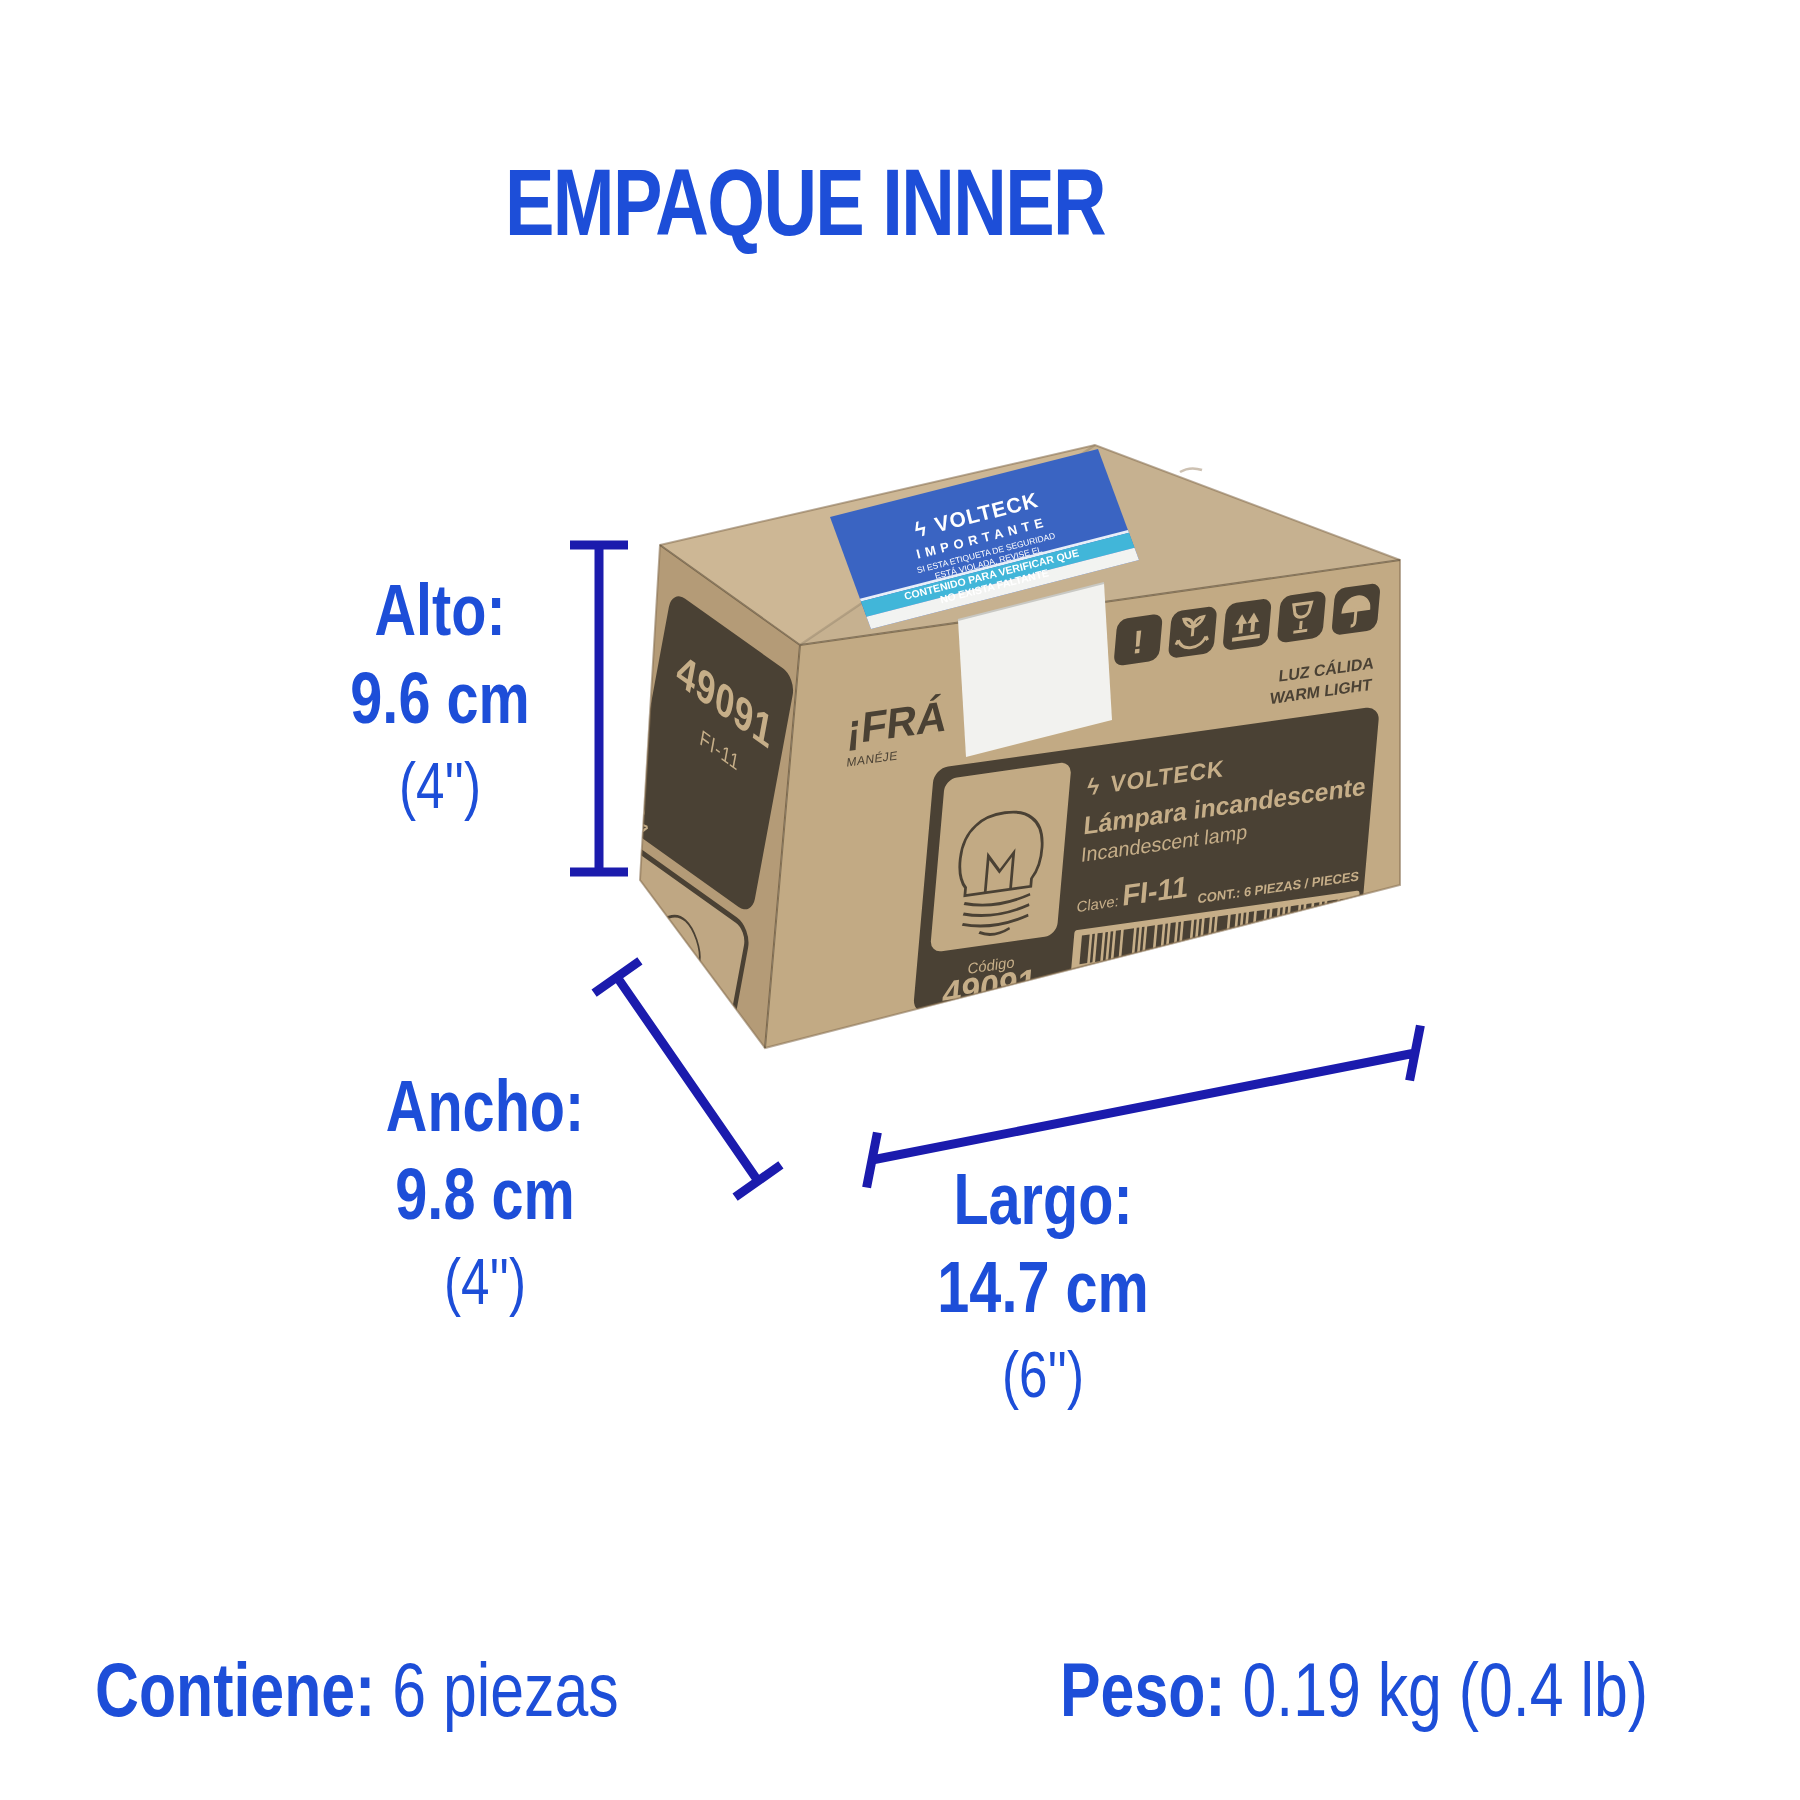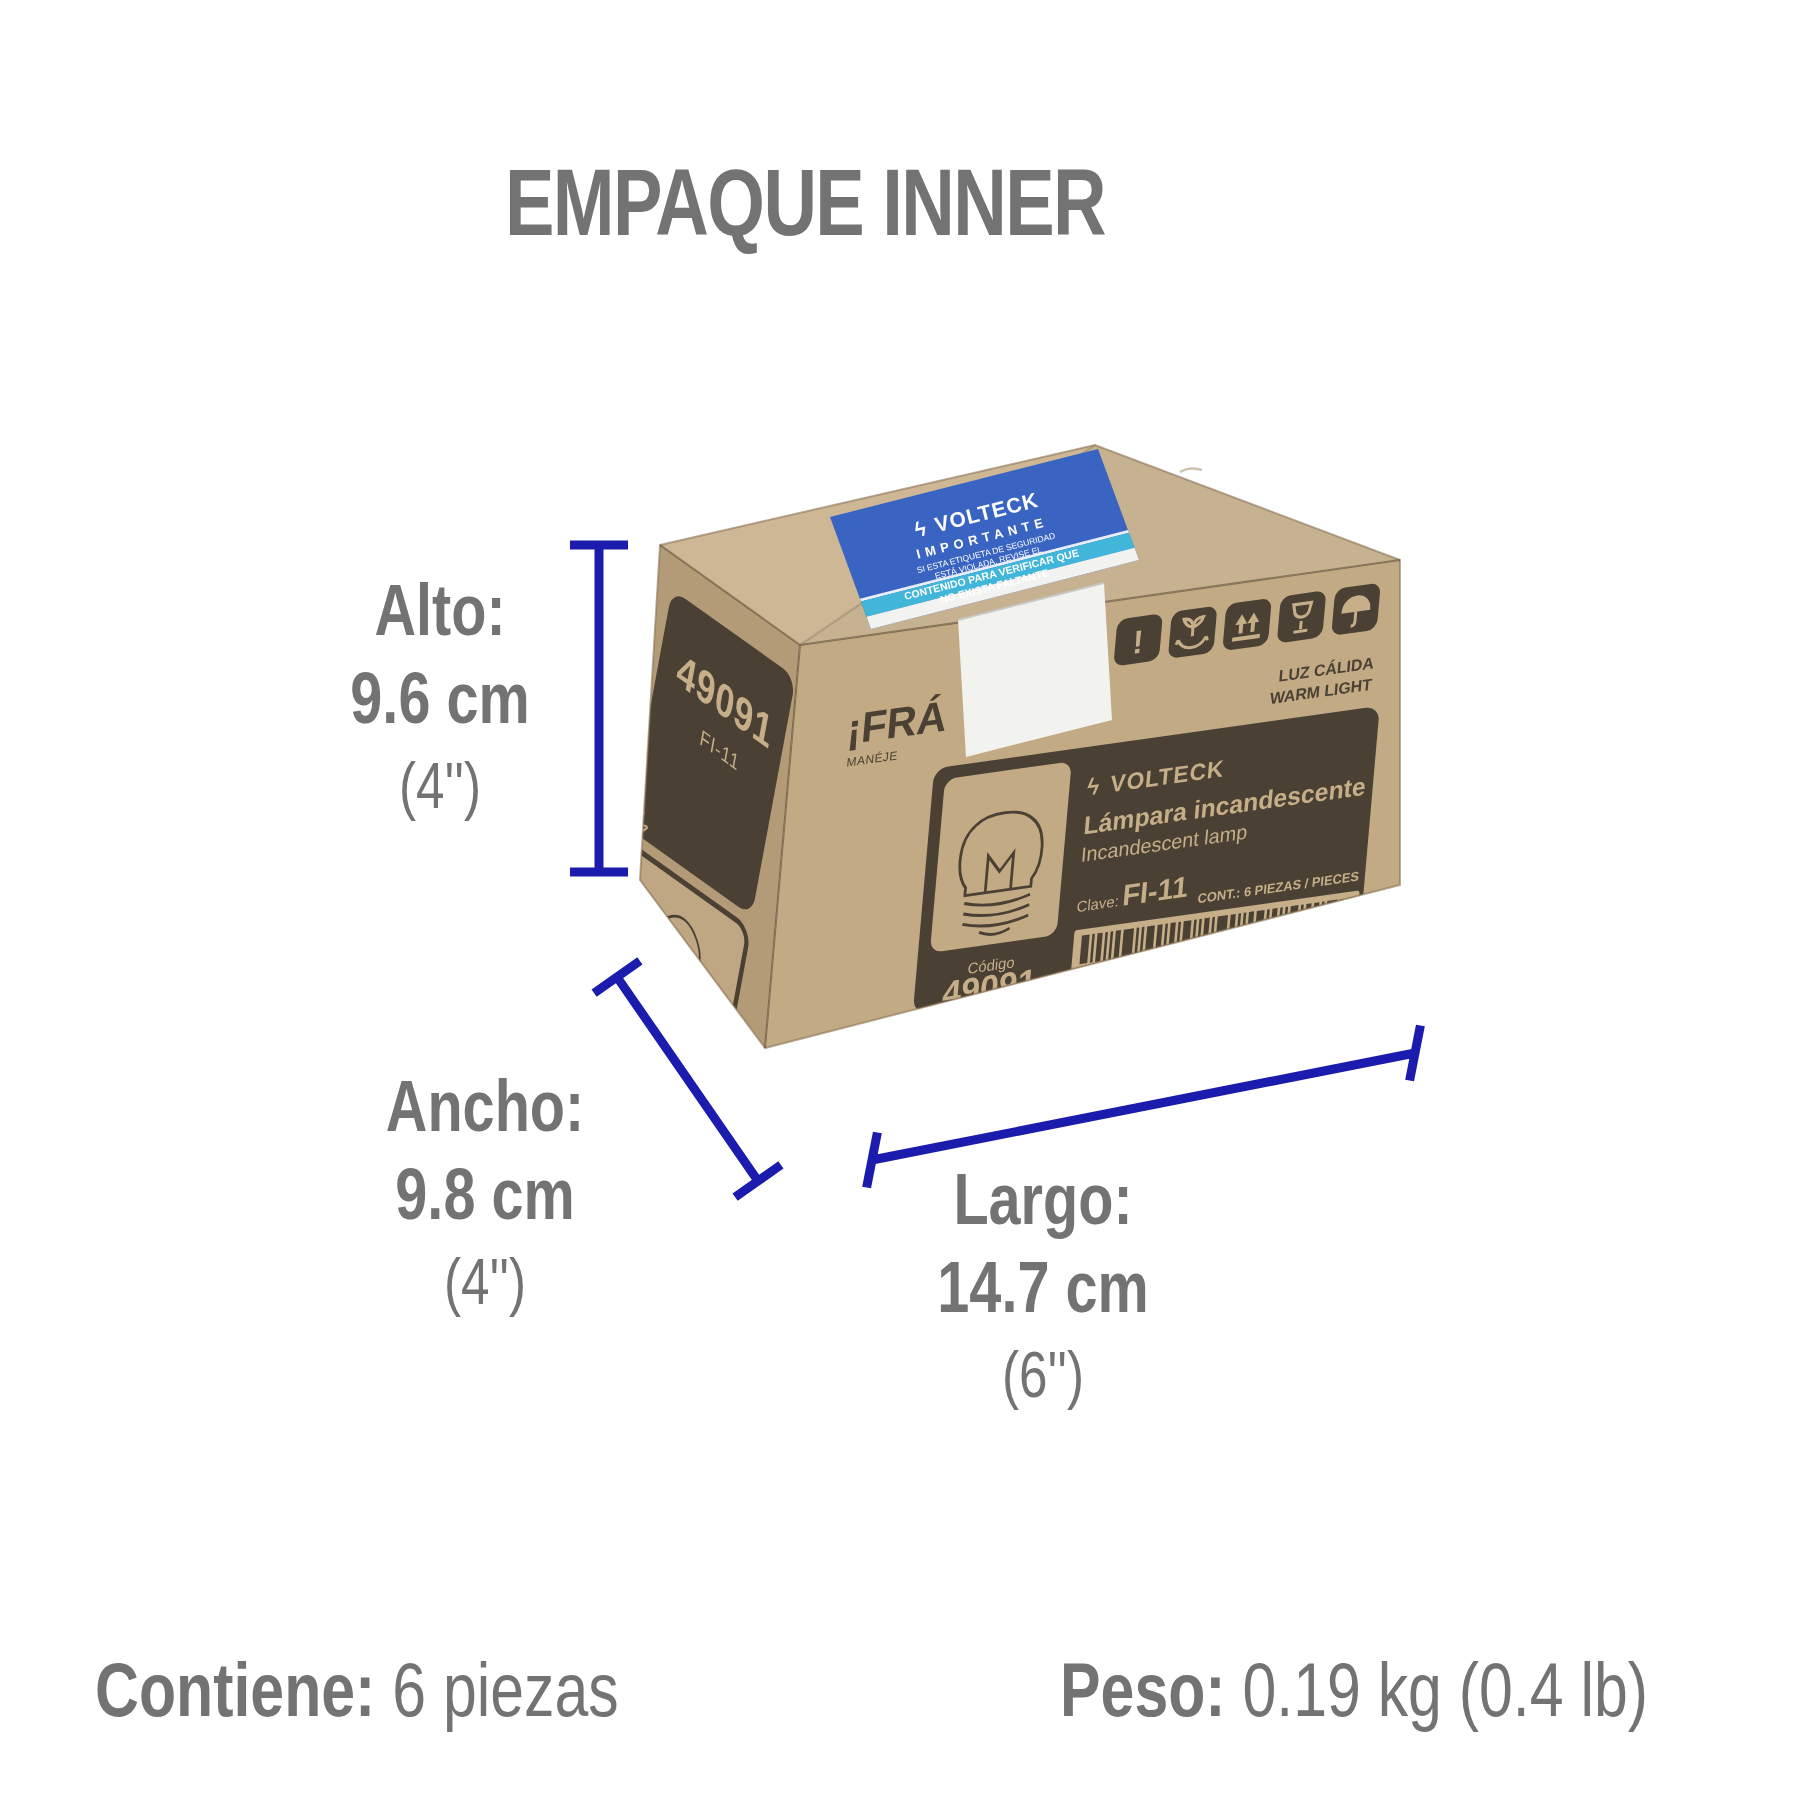--- a/index.html
+++ b/index.html
@@ -1,17 +1,17 @@
 <!DOCTYPE html>
 <html><head>
 <meta charset="utf-8">
 <style>
   html,body{margin:0;padding:0;background:#ffffff;}
   .stage{position:relative;width:1800px;height:1732px;background:#ffffff;overflow:hidden;
-         font-family:"Liberation Sans", sans-serif;color:#737373;}
+         font-family:"Liberation Sans", sans-serif;color:#1d4ed8;}
   .title{position:absolute;left:305px;top:148px;width:1000px;text-align:center;
          font-size:95px;font-weight:700;letter-spacing:-2px;white-space:nowrap;
          transform:scaleX(0.78);transform-origin:50% 0;}
   .dim-label{position:absolute;width:400px;text-align:center;transform:scaleX(0.8);
              transform-origin:50% 0;line-height:88px;white-space:nowrap;}
   .dim-label .l1,.dim-label .l2{font-size:72px;font-weight:700;}
   .dim-label .l3{font-size:64px;font-weight:400;}
   .alto-label{left:240px;top:566px;}
   .ancho-label{left:285px;top:1062px;}
   .largo-label{left:843px;top:1155px;}

